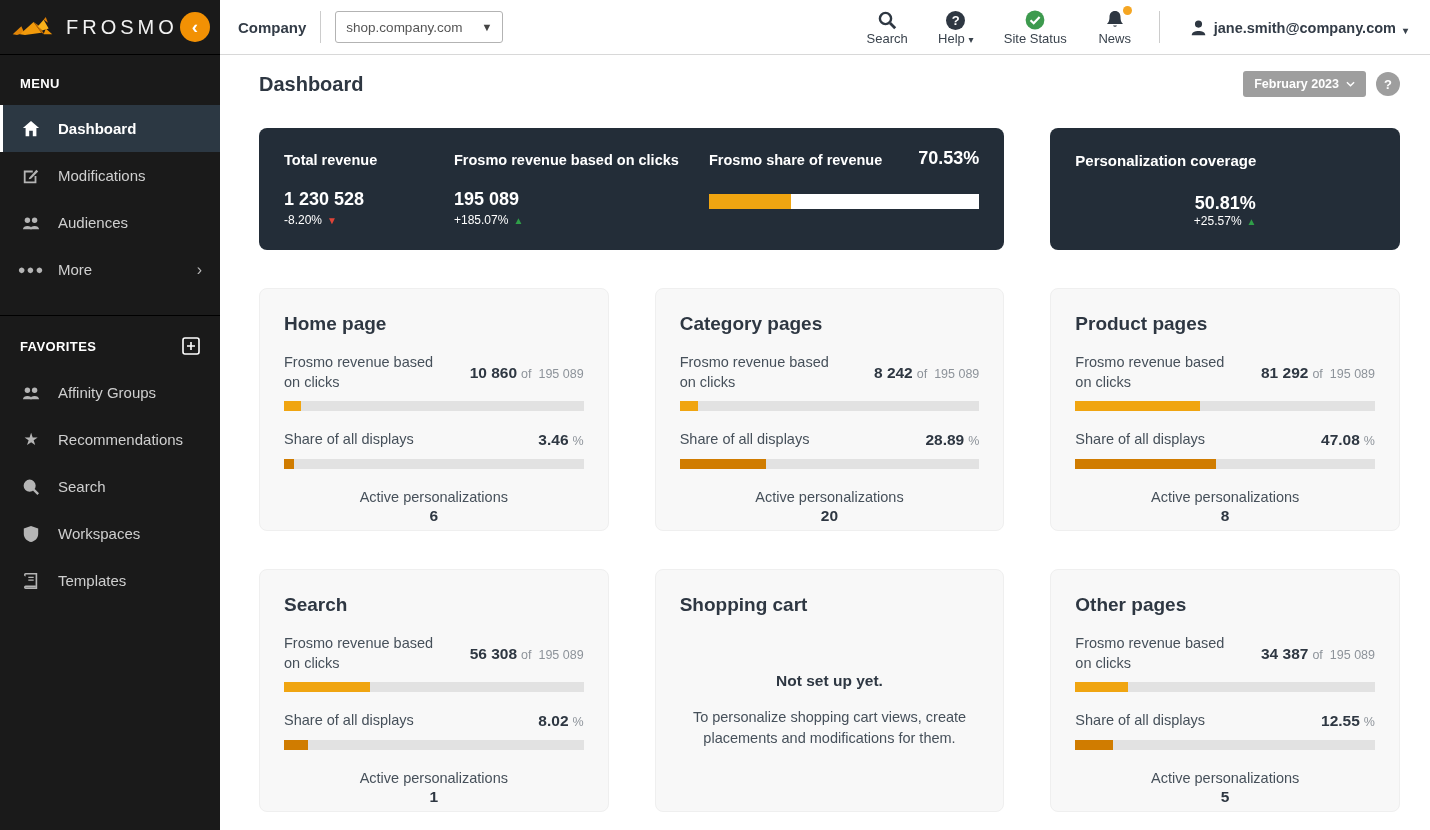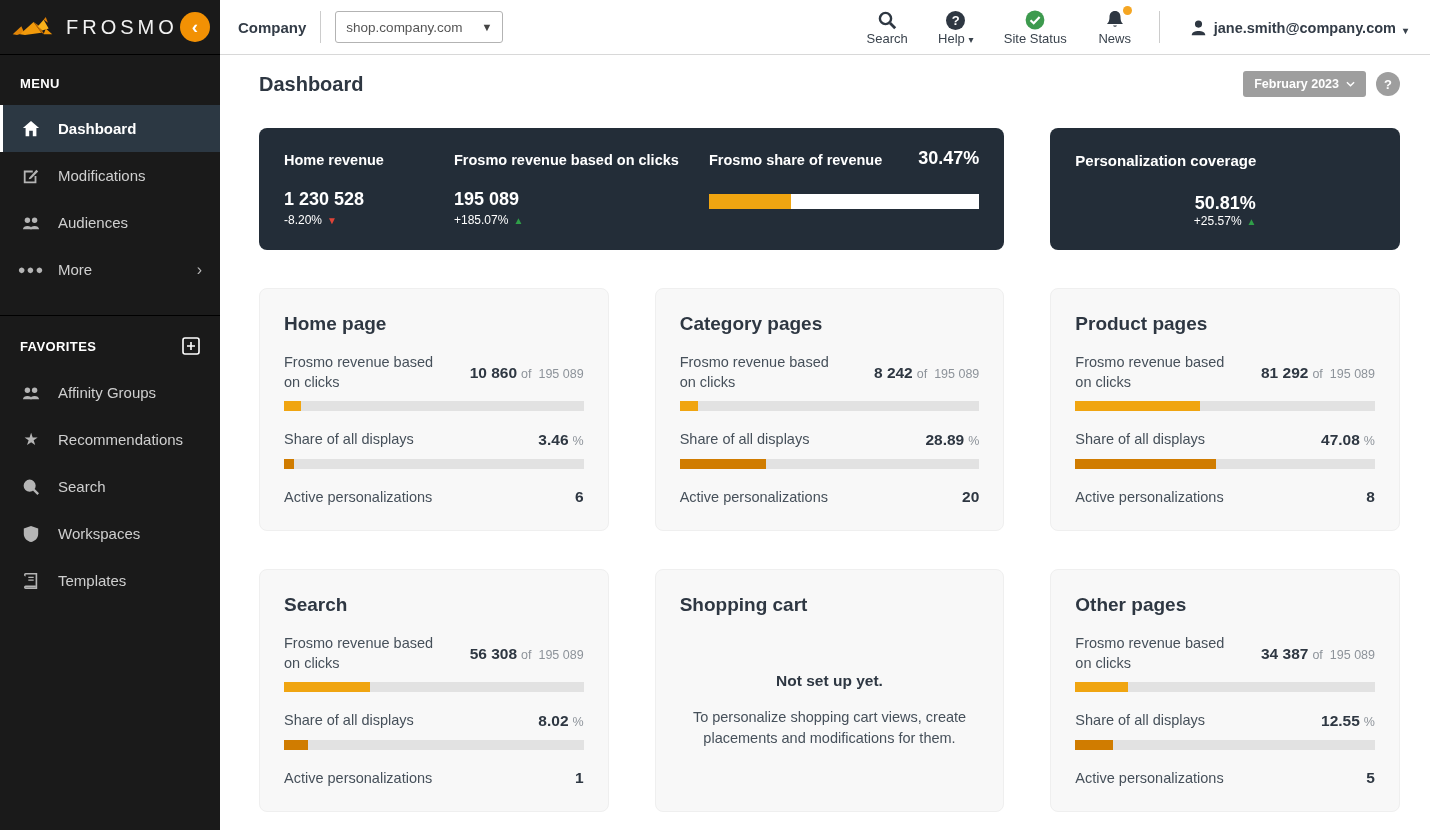--- a/index.html
+++ b/index.html
@@ -75,21 +75,21 @@
   .page-card { background:#f8f8f8; border:1px solid #efefef; border-radius:8px; padding:20px 24px; }
   .pc-title { font-size:19px; font-weight:bold; color:#2e3742; margin:4px 0 18px 0; }
   .metric-row { display:flex; justify-content:space-between; align-items:center; }
   .metric-label { font-size:14.5px; color:#46505a; max-width:52%; line-height:1.35; }
   .metric-value { white-space:nowrap; }
   .metric-value b { font-size:15.5px; color:#2e3742; }
   .metric-small { font-size:12.5px; color:#8d939a; margin-left:4px; }
   .bar { height:10px; background:#e2e2e2; margin:9px 0 19px 0; overflow:hidden; }
   .bar-fill-rev { height:100%; background:#f0a511; }
   .bar-fill-share { height:100%; background:#d07c00; }
-  .active-row { display:flex; justify-content:space-between; align-items:center; margin-top:5px; }
+  .active-row { display:flex; justify-content:space-between; align-items:center; margin-top:5px;flex-direction:column; }
   .empty-block { text-align:center; padding:0 6px; }
   .empty-title { font-size:15.5px; font-weight:bold; color:#2e3742; margin-top:56px; }
   .empty-text { font-size:14.5px; color:#46505a; margin-top:17px; line-height:1.45; }
 </style>
 </head>
 <body>
 
 <div class="sidebar">
   <div class="logo-bar">
     <svg class="logo-fox" viewBox="0 0 64 30">
@@ -267,39 +267,39 @@
             </svg>
         </button>
         <button class="help-btn">?</button>
       </span>
     </div>
 
     <div class="grid">
 
       <div class="dark-card">
         <div class="dc-col1">
-          <div class="dc-label">Home revenue</div>
+          <div class="dc-label">Total revenue</div>
           <div class="dc-value">1 230 528</div>
           <div class="dc-change">
             <span>-8.20%</span>
             <span class="tri-down">▼</span>
           </div>
         </div>
         <div class="dc-col2">
           <div class="dc-label">Frosmo revenue based on clicks</div>
           <div class="dc-value">195 089</div>
           <div class="dc-change">
             <span>+185.07%</span>
             <span class="tri-up">▲</span>
           </div>
         </div>
         <div class="dc-col3">
           <div class="dc3-top">
             <span class="dc-label">Frosmo share of revenue</span>
-            <span class="dc3-value">30.47%</span>
+            <span class="dc3-value">70.53%</span>
           </div>
           <div class="dc-bar">
             <div class="dc-bar-fill" style="width: 30.47%;"></div>
           </div>
         </div>
       </div>
 
       <div class="cov-card">
         <div class="dc-label" style="font-size:15px;">Personalization coverage</div>
         <div class="cov-row">

